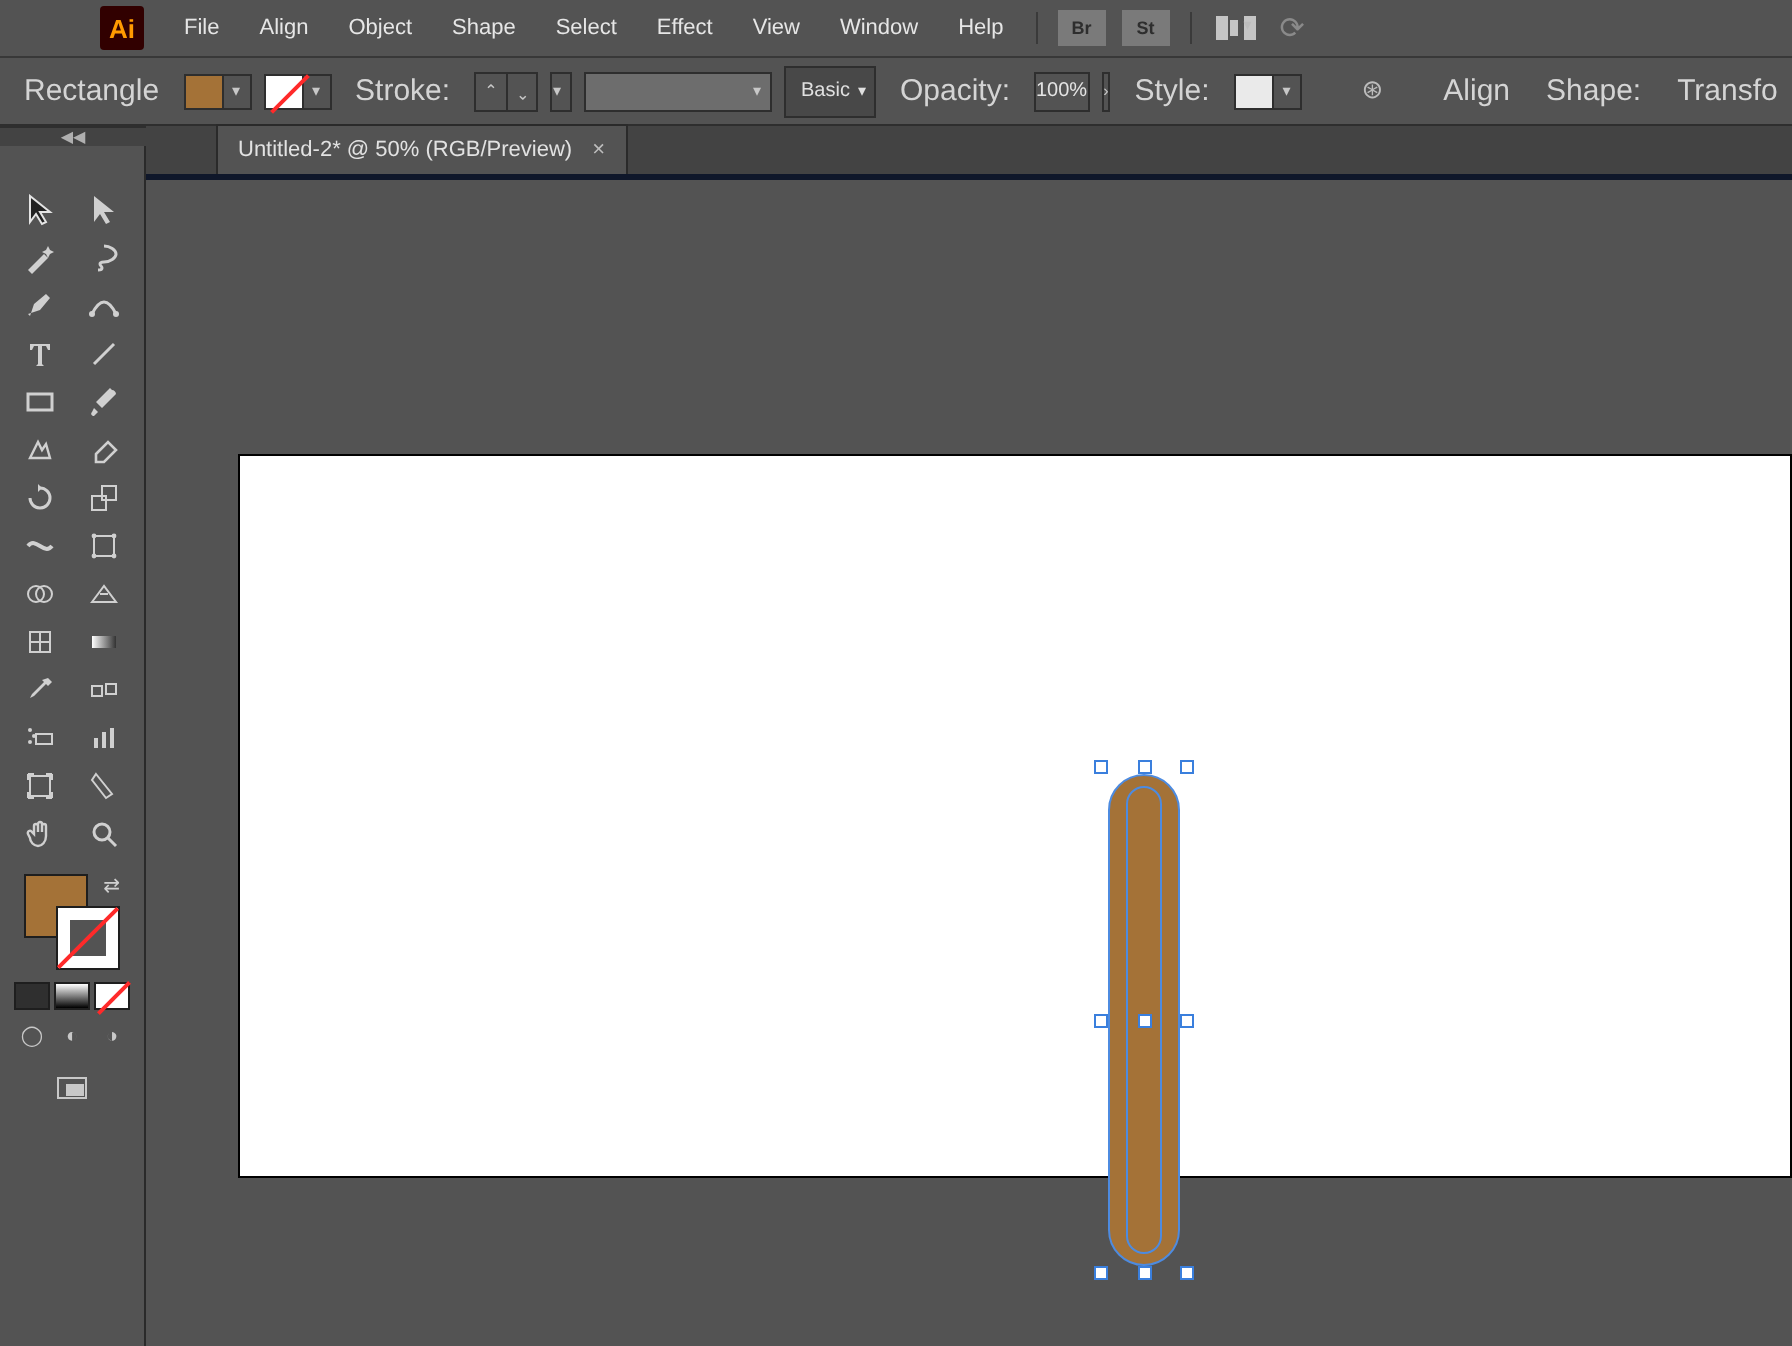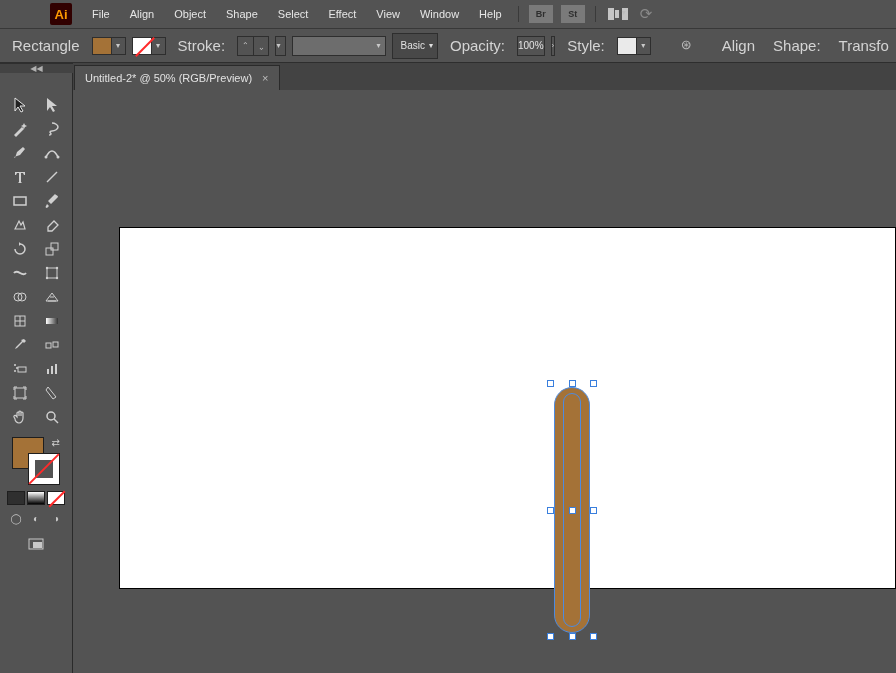--- a/index.html
+++ b/index.html
@@ -30,21 +30,21 @@
 .wide-drop { width: 36px; height: 20px; border: 1px solid #2e2e2e; background: #535353; display: flex; align-items: center; justify-content: flex-end; padding-right: 4px; font-size: 8px; color: #c8c8c8; }
 .var-drop { flex: 0 0 94px; height: 20px; border: 1px solid #2e2e2e; background: #6d6d6d; display: flex; align-items: center; justify-content: flex-end; padding-right: 4px; font-size: 8px; color: #c8c8c8; }
 .brush-drop { width: 95px; height: 20px; border: 1px solid #2e2e2e; background: #484848; display: flex; align-items: center; padding: 12px 4px; font-size: 10px; color: #e0e0e0; gap: 4px; }
 .brush-line { flex: 1; height: 2px; background: #e8e8e8; }
 .opacity-input { width: 42px; height: 20px; border: 1px solid #2e2e2e; background: #535353; color: #e4e4e4; font-size: 10px; text-align: center; display: flex; align-items: center; justify-content: center; }
 .arrow-btn { width: 16px; height: 20px; border: 1px solid #2e2e2e; background: #535353; display: flex; align-items: center; justify-content: center; font-size: 8px; color: #c8c8c8; }
 .style-swatch { width: 20px; height: 18px; background: #eaeaea; border: 1px solid #2e2e2e; }
 .globe-icon { width: 18px; height: 18px; margin-left: 6px; font-size: 13px; color: #bcbcbc; }
 
 
-.tabbar { height: 28px; background: #434343; display: flex; align-items: flex-end; padding-left: 74px; border-bottom: 1px solid #0f172a; }
+.tabbar { height: 28px; background: #434343; display: flex; align-items: flex-end; padding-left: 108px; border-bottom: 4px solid #0f172a; }
 .tabbar-left-handle { position: absolute; left: 0; top: 63px; width: 73px; height: 10px; background: #434343; border-top: 1px solid #2e2e2e; display: flex; align-items: center; justify-content: center; }
 .tabbar-left-handle span { font-size: 8px; color: #b0b0b0; }
 .tab { height: 25px; background: #535353; border: 1px solid #2a2a2a; border-bottom: none; padding: 0 10px; display: flex; align-items: center; gap: 10px; font-size: 11px; color: #e2e2e2; }
 .tab-close { font-size: 11px; color: #bdbdbd; cursor: default; }
 
 
 .workarea { position: absolute; top: 90px; left: 73px; right: 0; bottom: 0; background: #535353; overflow: hidden; }
 .artboard { position: absolute; left: 46px; top: 137px; width: 777px; height: 362px; background: #fff; border: 1px solid #000; }
 
 

